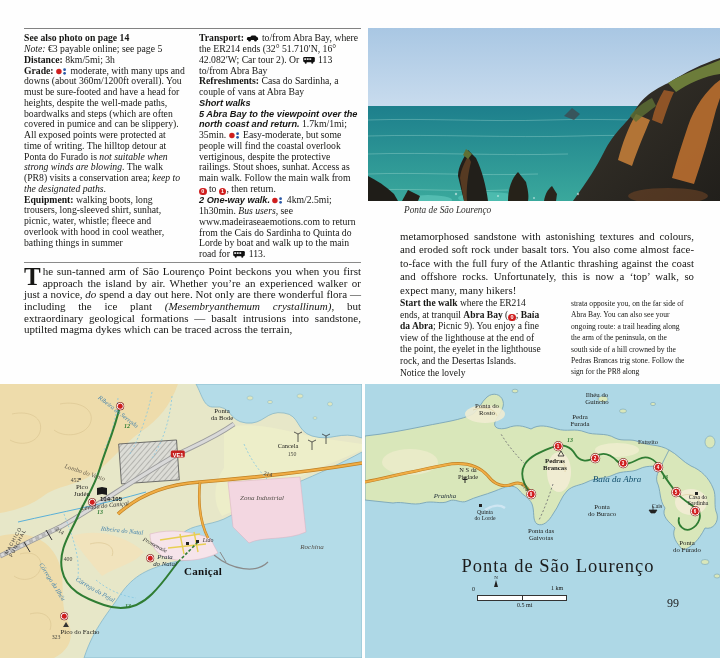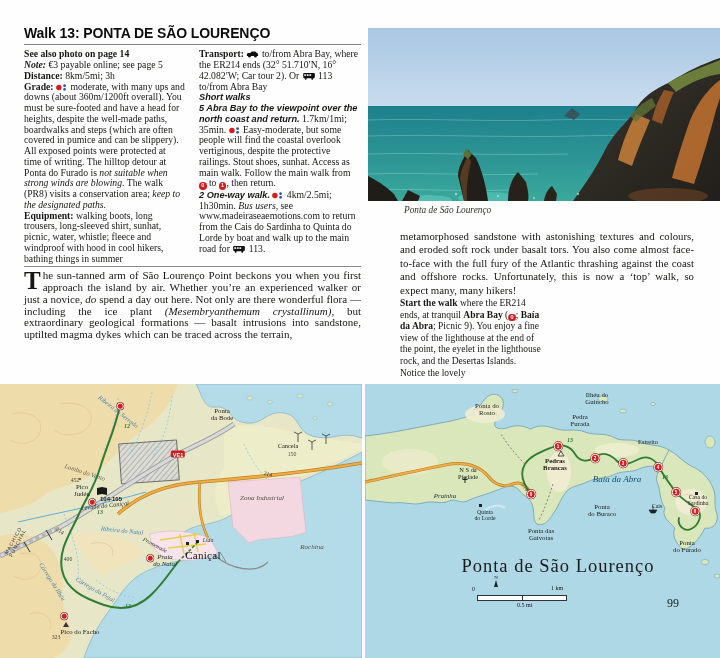--- a/index.html
+++ b/index.html
@@ -9,21 +9,21 @@
   .lpage{position:absolute;left:24px;top:25px;width:337px;}
   h1.walk-title{margin:0;font-family:"Liberation Sans",sans-serif;font-weight:bold;
      font-size:14px;letter-spacing:-0.1px;color:#0d0d0d;}
   .rule1{margin-top:3px;height:1.4px;background:#828282;}
   .rule2{height:1px;background:#8a8a8a;margin-top:2px;}
   .infocols{display:flex;gap:14px;margin-top:4px;font-size:9.7px;line-height:10.75px;}
   .ic{width:161px;}
   .ic p{margin:0;}
   .b{font-weight:bold;}
   .i{font-style:italic;}
-  .bi{font-weight:bold;font-style:italic;}
+  .bi{font-weight:normal;font-style:italic;}
   .swt{font-family:"Liberation Sans",sans-serif;font-weight:bold;font-style:italic;font-size:9.2px;}
   .intro{margin:0;margin-top:3px;font-size:11px;line-height:11.7px;text-align:justify;}
   .dropcap{float:left;font-size:25px;line-height:21px;padding-right:2px;font-weight:bold;}
   .wp{display:inline-block;width:7.5px;height:7.5px;border-radius:50%;background:#cf1f1f;color:#fff;
       font:bold 5.5px "Liberation Sans",sans-serif;text-align:center;line-height:7.5px;vertical-align:-1px;}
   svg.gic{vertical-align:-1px;}
   svg.veh{vertical-align:-1px;}
   
   .photo{position:absolute;left:368px;top:28px;width:352px;height:173px;}
   .caption{position:absolute;left:404px;top:205px;font-size:9.3px;font-style:italic;color:#2e2e2c;margin:0;}
@@ -72,50 +72,50 @@
   .north span{font-size:5px;line-height:5px;}
   .north b{width:0;height:0;border-left:2.5px solid transparent;border-right:2.5px solid transparent;
            border-bottom:7px solid #222;}
 </style>
 </head>
 <body>
 
 <div id="page">
 
   <div class="lpage">
-    <h1 class="walk-title">Walk 13: PONTA DE SÃO LOURENÇO</h1>
     <div class="rule1"></div>
 
     <div class="infocols">
       <div class="ic">
         <p><span class="b">See also photo on page 14</span></p>
         <p><span class="bi">Note:</span><span> €3 payable online; see page 5</span></p>
         <p><span class="b">Distance:</span><span> 8km/5mi; 3h</span></p>
         <p><span class="b">Grade:</span>
           <span><svg class="gic" width="12" height="7" viewBox="0 0 14 8">
                 <circle cx="3.4" cy="4" r="3.2" fill="#cf1f1f"></circle>
                 <circle cx="10" cy="1.9" r="1.6" fill="#2a57a5"></circle>
                 <circle cx="10" cy="6.1" r="1.6" fill="#2a57a5"></circle>
               </svg></span><span> moderate, with many ups and downs (about 360m/1200ft overall). You must be sure-footed and have a head for heights, despite the well-made paths, boardwalks and steps (which are often covered in pumice and can be slippery). All exposed points were protected at time of writing. The hilltop detour at Ponta do Furado is </span><span class="i">not suitable when strong winds are blowing</span><span>. The walk (PR8) visits a conservation area; </span><span class="i">keep to the designated paths.</span></p>
-        <p><span class="b">Equipment:</span><span> walking boots, long trousers, long-sleeved shirt, sunhat, picnic, water, whistle; fleece and windproof with hood in cool hikers, bathing things in summer</span></p>
+        <p><span class="b">Equipment:</span><span> walking boots, long trousers, long-sleeved shirt, sunhat, picnic, water, whistle; fleece and overlook with hood in cool weather, bathing things in summer</span></p>
       </div>
       <div class="ic">
         <p><span class="b">Transport:</span>
           <span><svg class="veh" width="13" height="8" viewBox="0 0 16 10">
                 <path d="M1,7.5 L1,5.5 C1,4.5 1.8,3.8 3,3.8 L5.2,3.8 L7,1.8 L11.5,1.8 L13.5,3.8 C14.5,3.9 15,4.6 15,5.5 L15,7.5 Z" fill="#111"></path>
                 <circle cx="4.3" cy="7.8" r="1.6" fill="#111"></circle>
                 <circle cx="11.7" cy="7.8" r="1.6" fill="#111"></circle>
               </svg></span><span> to/from Abra Bay, where the ER214 ends (32° 51.710′N, 16° 42.082′W; Car tour 2). Or </span><span><svg class="veh" width="14" height="8" viewBox="0 0 18 11">
                 <rect x="1" y="1.5" width="16" height="7" rx="1.5" fill="#111"></rect>
                 <rect x="2.5" y="3" width="2.5" height="2.5" fill="#fff" opacity=".85"></rect>
                 <rect x="6" y="3" width="2.5" height="2.5" fill="#fff" opacity=".85"></rect>
                 <rect x="9.5" y="3" width="2.5" height="2.5" fill="#fff" opacity=".85"></rect>
                 <circle cx="4.5" cy="9.3" r="1.4" fill="#111"></circle>
                 <circle cx="13.5" cy="9.3" r="1.4" fill="#111"></circle>
               </svg></span><span> 113 to/from Abra Bay</span></p>
+        <p><span class="b">Refreshments:</span><span> Casa do Sardinha, a couple of vans at Abra Bay</span></p>
         <p><span class="swt">Short walks</span></p>
         <p><span class="swt">5 Abra Bay to the viewpoint over the north coast and return.</span><span> 1.7km/1mi; 35min. </span><span><svg class="gic" width="12" height="7" viewBox="0 0 14 8">
                 <circle cx="3.4" cy="4" r="3.2" fill="#cf1f1f"></circle>
                 <circle cx="10" cy="1.9" r="1.6" fill="#2a57a5"></circle>
                 <circle cx="10" cy="6.1" r="1.6" fill="#2a57a5"></circle>
               </svg></span> <span>Easy-moderate, but some people will find the coastal overlook vertiginous, despite the protective railings. Stout shoes, sunhat. Access as main walk. Follow the main walk from </span><span class="wp">0</span><span> to </span><span class="wp">1</span><span>, then return.</span></p>
         <p><span class="swt">2 One-way walk.</span> <span><svg class="gic" width="12" height="7" viewBox="0 0 14 8">
                 <circle cx="3.4" cy="4" r="3.2" fill="#cf1f1f"></circle>
                 <circle cx="10" cy="1.9" r="1.6" fill="#2a57a5"></circle>
                 <circle cx="10" cy="6.1" r="1.6" fill="#2a57a5"></circle>
@@ -215,21 +215,21 @@
         <span class="ml bk" style="left: 111px; top: 115px; transform: translate(-50%, -50%);">104-105</span>
         <span class="ml lv" style="left: 105px; top: 122px; transform: translate(-50%, -50%) rotate(-6deg);">Levada do Caniçal</span>
         <span class="ml pl" style="left: 222px; top: 30px; transform: translate(-50%, -50%);">Ponta
 da Bode</span>
         <span class="ml pls" style="left: 288px; top: 62px; transform: translate(-50%, -50%);">Cancela</span>
         <span class="ml el" style="left: 292px; top: 70px; transform: translate(-50%, -50%);">150</span>
         <span class="ml shield" style="left: 178px; top: 70px; transform: translate(-50%, -50%);">VE1</span>
         <span class="ml el" style="left: 268px; top: 90px; transform: translate(-50%, -50%) rotate(15deg);">214</span>
         <span class="ml zone" style="left: 262px; top: 115px; transform: translate(-50%, -50%);">Zona Industrial</span>
         <span class="ml zone" style="left: 312px; top: 120px; transform: translate(-50%, -50%); margin-top: 44px;">Rochina</span>
-        <span class="ml twn" style="left: 203px; top: 172px; transform: translate(-50%, -50%);">Caniçal</span>
+        <span class="ml twn" style="left: 203px; top: 188px; transform: translate(-50%, -50%); font-weight: bold;">Caniçal</span>
         <span class="ml tinyi" style="left: 208px; top: 156px; transform: translate(-50%, -50%);">Lido</span>
         <span class="ml st" style="left: 122px; top: 147px; transform: translate(-50%, -50%) rotate(6deg);">Ribeira do Natal</span>
         <span class="ml tinyi" style="left: 155px; top: 161px; transform: translate(-50%, -50%) rotate(28deg);">Promenade</span>
         <span class="ml pli" style="left: 165px; top: 176px; transform: translate(-50%, -50%);">Praia
 do Natal</span>
         <span class="ml st" style="left: 52px; top: 198px; transform: translate(-50%, -50%) rotate(58deg);">Córrego da Ilhéu</span>
         <span class="ml st" style="left: 95px; top: 206px; transform: translate(-50%, -50%) rotate(30deg);">Córrego do Pejal</span>
         <span class="ml pl" style="left: 80px; top: 248px; transform: translate(-50%, -50%);">Pico do Facho</span>
         <span class="ml el" style="left: 56px; top: 253px; transform: translate(-50%, -50%);">323</span>
         <span class="ml el" style="left: 68px; top: 175px; transform: translate(-50%, -50%);">400</span>
@@ -296,20 +296,21 @@
         <circle cx="166" cy="170" r="1"></circle>
           <circle cx="210" cy="166" r="1.2"></circle>
       </g>
     </svg>
   </div>
   <p class="caption">Ponta de São Lourenço</p>
 
   <p class="rp-para">metamorphosed sandstone with astonishing textures and colours, and eroded soft rock under basalt tors. You also come almost face-to-face with the full fury of the Atlantic thrashing against the coast and offshore rocks. Unfortunately, this is now a ‘top’ walk, so expect many, many hikers!</p>
   <div class="rp-cols">
     <div class="rcol1"><span class="b">Start the walk</span><span> where the ER214 ends, at tranquil </span><span class="b">Abra Bay</span><span> (</span><span class="wp">0</span><span>; </span><span class="b">Baía da Abra</span><span>; Picnic 9). You enjoy a fine view of the lighthouse at the end of the point, the eyelet in the lighthouse rock, and the Desertas Islands. Notice the lovely</span></div>
+    <div class="rcol2">strata opposite you, on the far side of Abra Bay. You can also see your ongoing route: a trail heading along the arm of the peninsula, on the south side of a hill crowned by the Pedras Brancas trig stone. Follow the sign for the PR8 along</div>
   </div>
 
   <div class="map map-right">
     <svg width="355" height="274" viewBox="0 0 355 274">
       <rect width="355" height="274" fill="#aed8e6"></rect>
       <path d="M0,52 C20,50 40,46 60,42 C80,38 96,36 108,30 C114,26 116,18 122,13 C128,8 136,10 138,17 C140,24 134,30 130,38 C128,44 134,46 142,44 C152,40 158,42 166,45 C174,40 182,42 192,45 C202,48 210,44 220,48 C230,52 240,48 250,54 C258,58 266,54 274,58 C284,62 294,60 304,66 C310,70 308,78 300,81 C292,84 284,80 274,85 C266,89 258,86 248,91 C240,95 232,93 222,98 C214,102 208,101 202,107 C196,113 194,122 188,130 C184,137 178,143 172,140 C167,136 170,128 167,120 C164,113 158,112 154,106 C148,99 140,103 130,107 C120,111 110,113 102,117 C96,120 90,114 84,117 C76,121 68,116 58,119 C48,122 38,117 28,119 L0,116 Z" fill="#d9e7ba" stroke="#79a5b8" stroke-width="0.9" stroke-linejoin="round"></path>
       <path d="M304,66 C312,70 318,78 326,82 C336,86 344,94 348,104 C352,112 348,122 352,130 C354,138 348,146 340,144 C334,156 326,164 318,166 C312,160 306,152 310,144 C304,138 296,132 300,124 C294,116 296,106 292,98 C290,90 296,84 298,78 Z" fill="#d9e7ba" stroke="#79a5b8" stroke-width="0.9" stroke-linejoin="round"></path>
       <ellipse cx="120" cy="30" rx="20" ry="9" fill="#f0ecd2" opacity="0.9"></ellipse>
       <ellipse cx="194" cy="88" rx="12" ry="20" fill="#f0ecd2"></ellipse>
       <ellipse cx="326" cy="118" rx="16" ry="13" fill="#f0ecd2"></ellipse>

